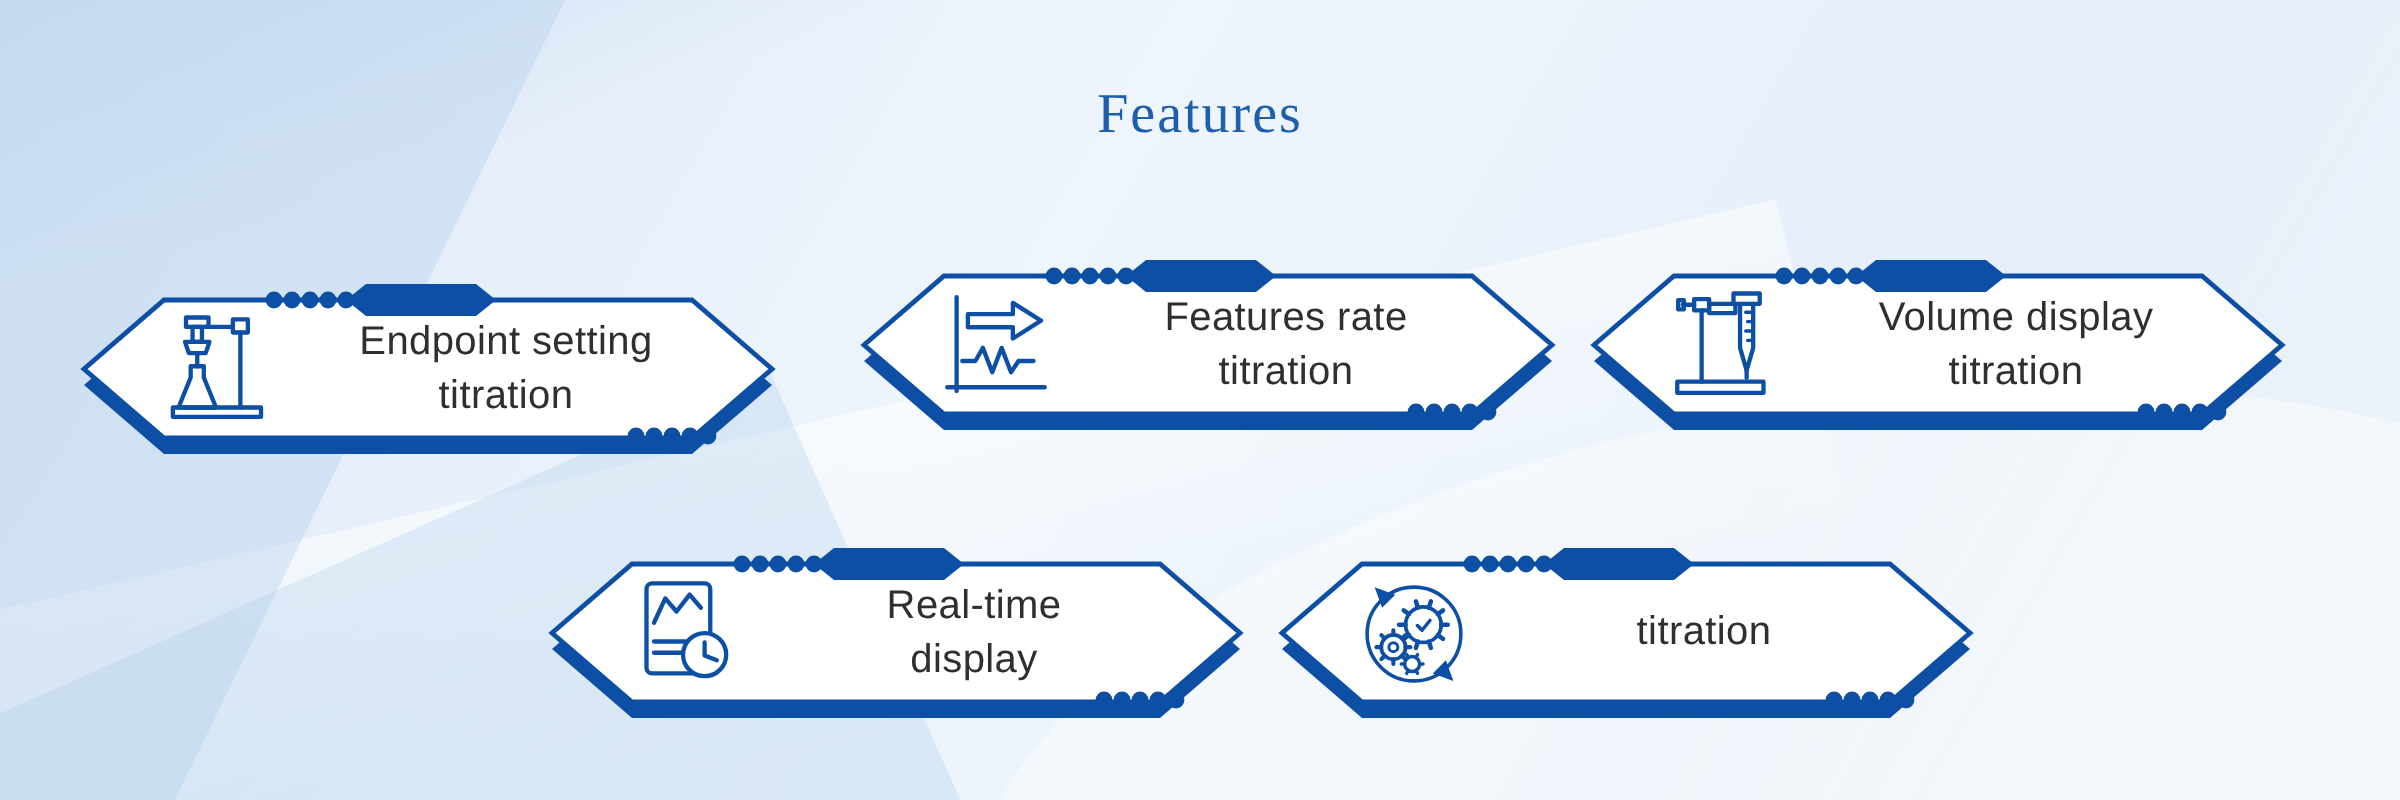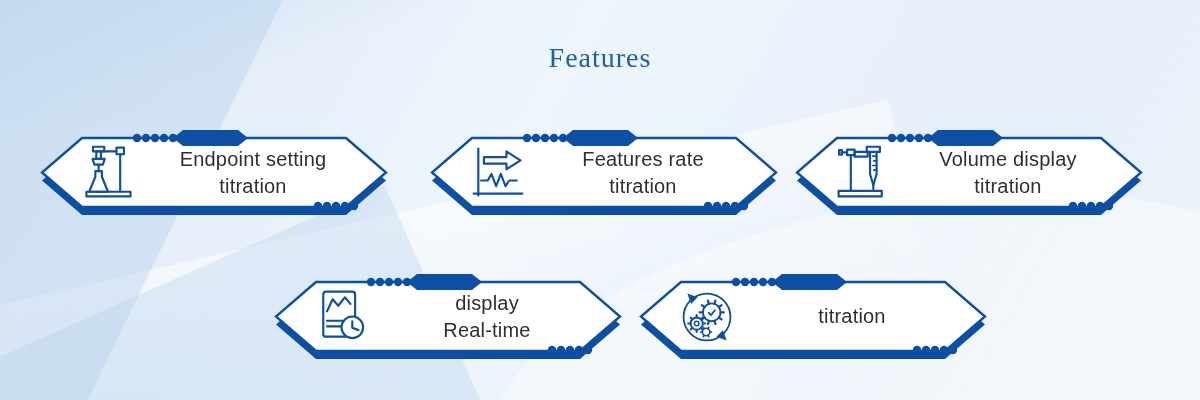--- a/index.html
+++ b/index.html
@@ -52,21 +52,21 @@
 <body>
 
 <div id="stage">
   <div class="bg-band band-a"></div>
   <div class="bg-band band-b"></div>
   <div class="bg-band band-c"></div>
   <div class="bg-band band-d"></div>
 
   <div class="title">Features</div>
 
-  <div class="card" style="left:40px;top:128px;">
+  <div class="card" style="left:40px;top:140px;">
     <svg class="frame" width="348" height="92" viewBox="0 0 348 92">
       <polygon class="shadow" points="42,18 306,18 346,52.5 306,87 42,87 2,52.5"></polygon>
       <polygon class="plate" points="42,10 306,10 346,44.5 306,79 42,79 2,44.5"></polygon>
       <polygon class="deco" points="143,2 198,2 208,10 198,18 143,18 133,10"></polygon>
       <g class="deco">
         <circle cx="97" cy="10" r="4.2"></circle>
           <circle cx="106" cy="10" r="4.2"></circle>
           <circle cx="115" cy="10" r="4.2"></circle>
           <circle cx="124" cy="10" r="4.2"></circle>
           <circle cx="133" cy="10" r="4.2"></circle>
@@ -206,22 +206,22 @@
         <svg class="ic" width="60" height="60" viewBox="0 0 64 64">
           <rect x="12" y="5" width="34" height="48" rx="3"></rect>
           <polyline points="16,26 22,13 28,20 35,11 41,18"></polyline>
           <line x1="16" y1="36" x2="33" y2="36"></line>
           <line x1="16" y1="42" x2="31" y2="42"></line>
           <circle cx="43" cy="43" r="11.5" fill="#ffffff"></circle>
           <polyline points="43,36.5 43,43.5 49.5,46"></polyline>
         </svg>
       </div>
       <div class="label">
+        <div>Real-time</div>
         <div>display</div>
-        <div>Real-time</div>
       </div>
     </div>
   </div>
 
   <div class="card" style="left:639px;top:272px;">
     <svg class="frame" width="348" height="92" viewBox="0 0 348 92">
       <polygon class="shadow" points="42,18 306,18 346,52.5 306,87 42,87 2,52.5"></polygon>
       <polygon class="plate" points="42,10 306,10 346,44.5 306,79 42,79 2,44.5"></polygon>
       <polygon class="deco" points="143,2 198,2 208,10 198,18 143,18 133,10"></polygon>
       <g class="deco">

